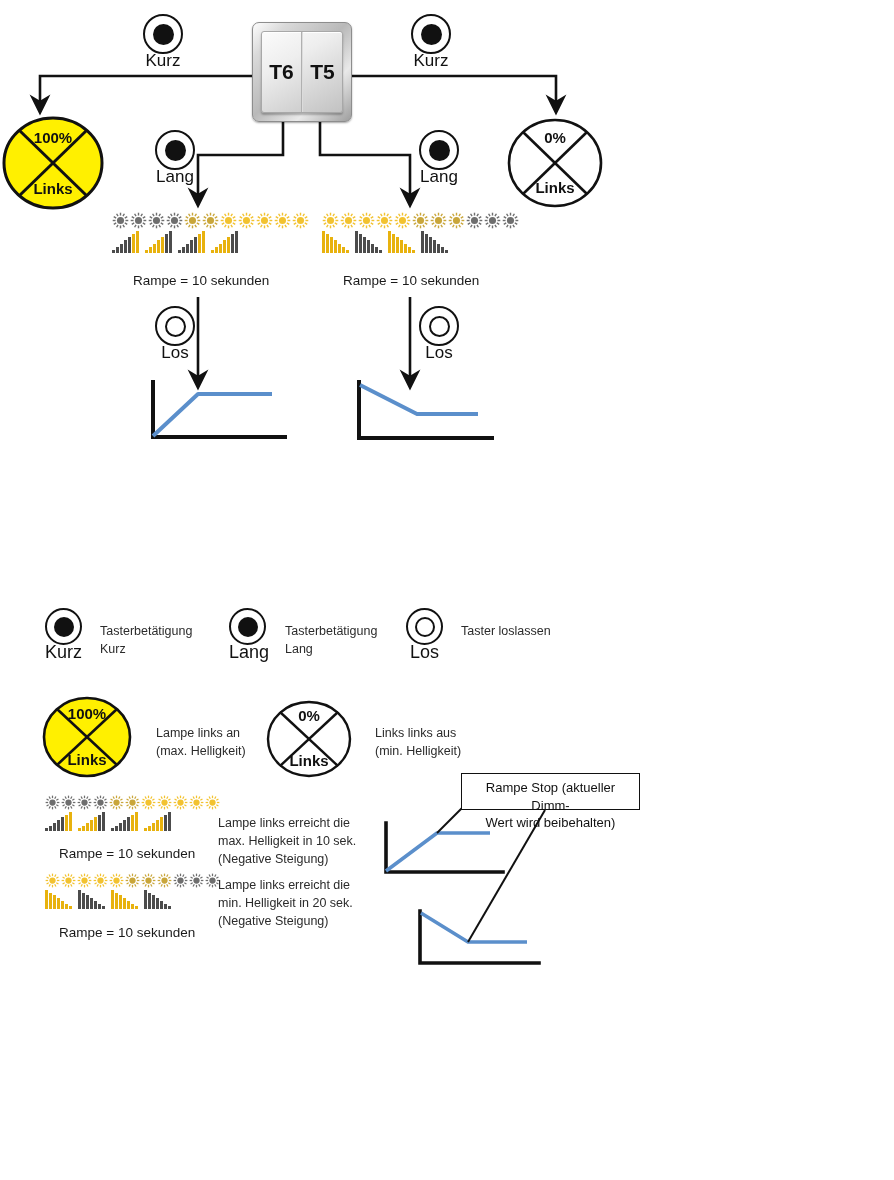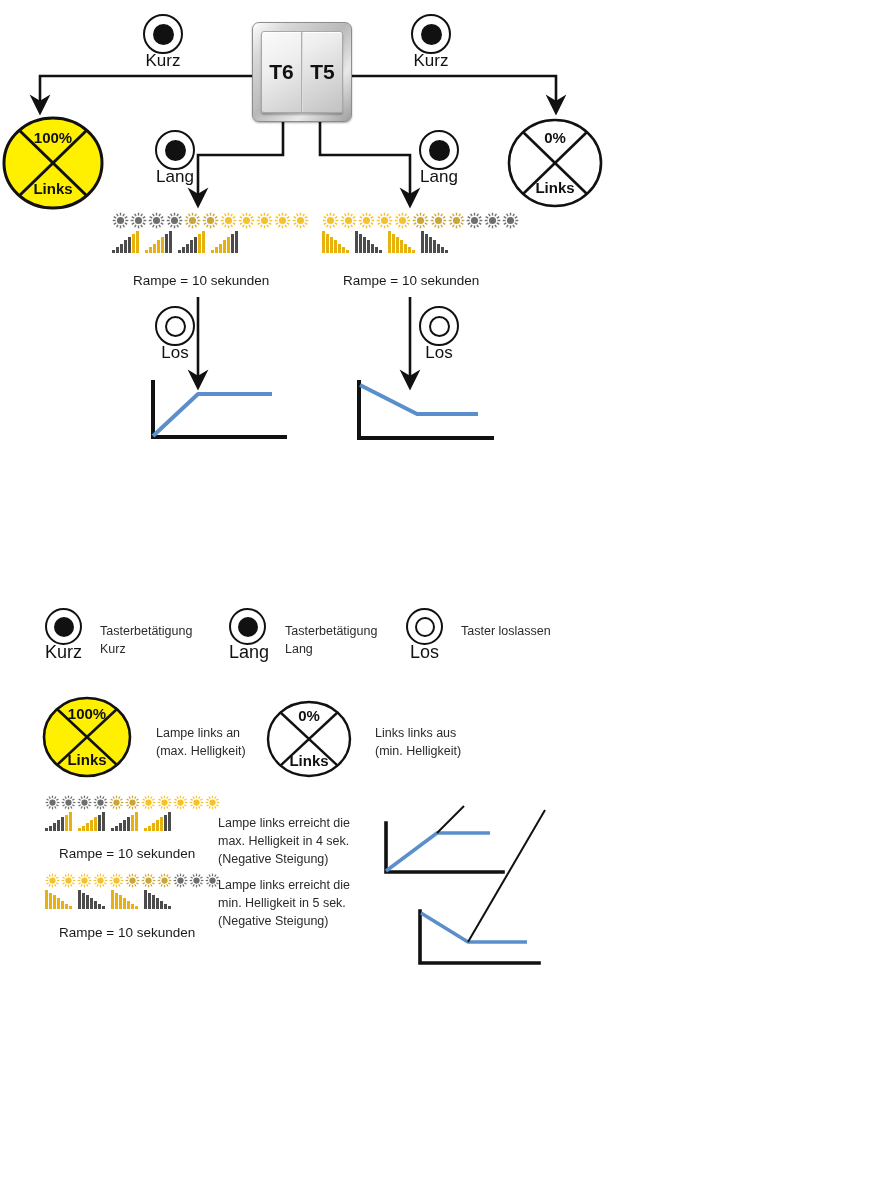--- a/index.html
+++ b/index.html
@@ -870,21 +870,21 @@
           <div class="bar" style="height: 11px; background: rgb(232, 178, 14);"></div>
           <div class="bar" style="height: 14px; background: rgb(232, 178, 14);"></div>
           <div class="bar" style="height: 16px; background: rgb(76, 76, 76);"></div>
           <div class="bar" style="height: 19px; background: rgb(76, 76, 76);"></div>
         </div>
       </div>
   </div>
   <div class="cap abs" style="left:59px;top:846px;">Rampe = 10 sekunden</div>
   <div class="desc abs" style="left:218px;top:814px;">
     <div>Lampe links erreicht die</div>
-    <div>max. Helligkeit in 4 sek.</div>
+    <div>max. Helligkeit in 10 sek.</div>
     <div>(Negative Steigung)</div>
   </div>
 
   <div class="ramp" style="left:45px;top:873px;">
     <div class="suns" id="sunrow-leg-down">
         <svg width="15" height="15" viewBox="0 0 24 24">
           <circle cx="12" cy="12" r="5" fill="#F2C230"></circle>
           <line x1="19.00" y1="12.00" x2="23.00" y2="12.00" stroke="#F2C230" stroke-width="2"></line>
           <line x1="18.06" y1="15.50" x2="21.53" y2="17.50" stroke="#F2C230" stroke-width="2"></line>
           <line x1="15.50" y1="18.06" x2="17.50" y2="21.53" stroke="#F2C230" stroke-width="2"></line>
@@ -1084,32 +1084,36 @@
           <div class="bar" style="height: 11px; background: rgb(76, 76, 76);"></div>
           <div class="bar" style="height: 8px; background: rgb(76, 76, 76);"></div>
           <div class="bar" style="height: 5px; background: rgb(76, 76, 76);"></div>
           <div class="bar" style="height: 3px; background: rgb(76, 76, 76);"></div>
         </div>
       </div>
   </div>
   <div class="cap abs" style="left:59px;top:925px;">Rampe = 10 sekunden</div>
   <div class="desc abs" style="left:218px;top:876px;">
     <div>Lampe links erreicht die</div>
-    <div>min. Helligkeit in 5 sek.</div>
+    <div>min. Helligkeit in 20 sek.</div>
     <div>(Negative Steigung)</div>
   </div>
 
   <svg class="layer">
     <g>
       <path d="M386,823 L386,872 L503,872" stroke="#111" stroke-width="3.6" fill="none" stroke-linecap="square"></path>
       <polyline points="386,871 437,833 490,833" stroke="#5B8FCB" stroke-width="3.6" fill="none" stroke-linejoin="round"></polyline>
     </g>
     <g>
       <path d="M420,911 L420,963 L539,963" stroke="#111" stroke-width="3.6" fill="none" stroke-linecap="square"></path>
       <polyline points="421,913 468,942 527,942" stroke="#5B8FCB" stroke-width="3.6" fill="none" stroke-linejoin="round"></polyline>
     </g>
 
     <line x1="437" y1="833" x2="464" y2="806" stroke="#111" stroke-width="2"></line>
     <line x1="468" y1="942" x2="545" y2="810" stroke="#111" stroke-width="2"></line>
   </svg>
 
+  <div class="callout" style="left:461px;top:773px;width:179px;height:37px;">
+    <div>Rampe Stop (aktueller Dimm-</div>
+    <div>Wert wird beibehalten)</div>
+  </div>
 
 </div>
 
 </body></html>

